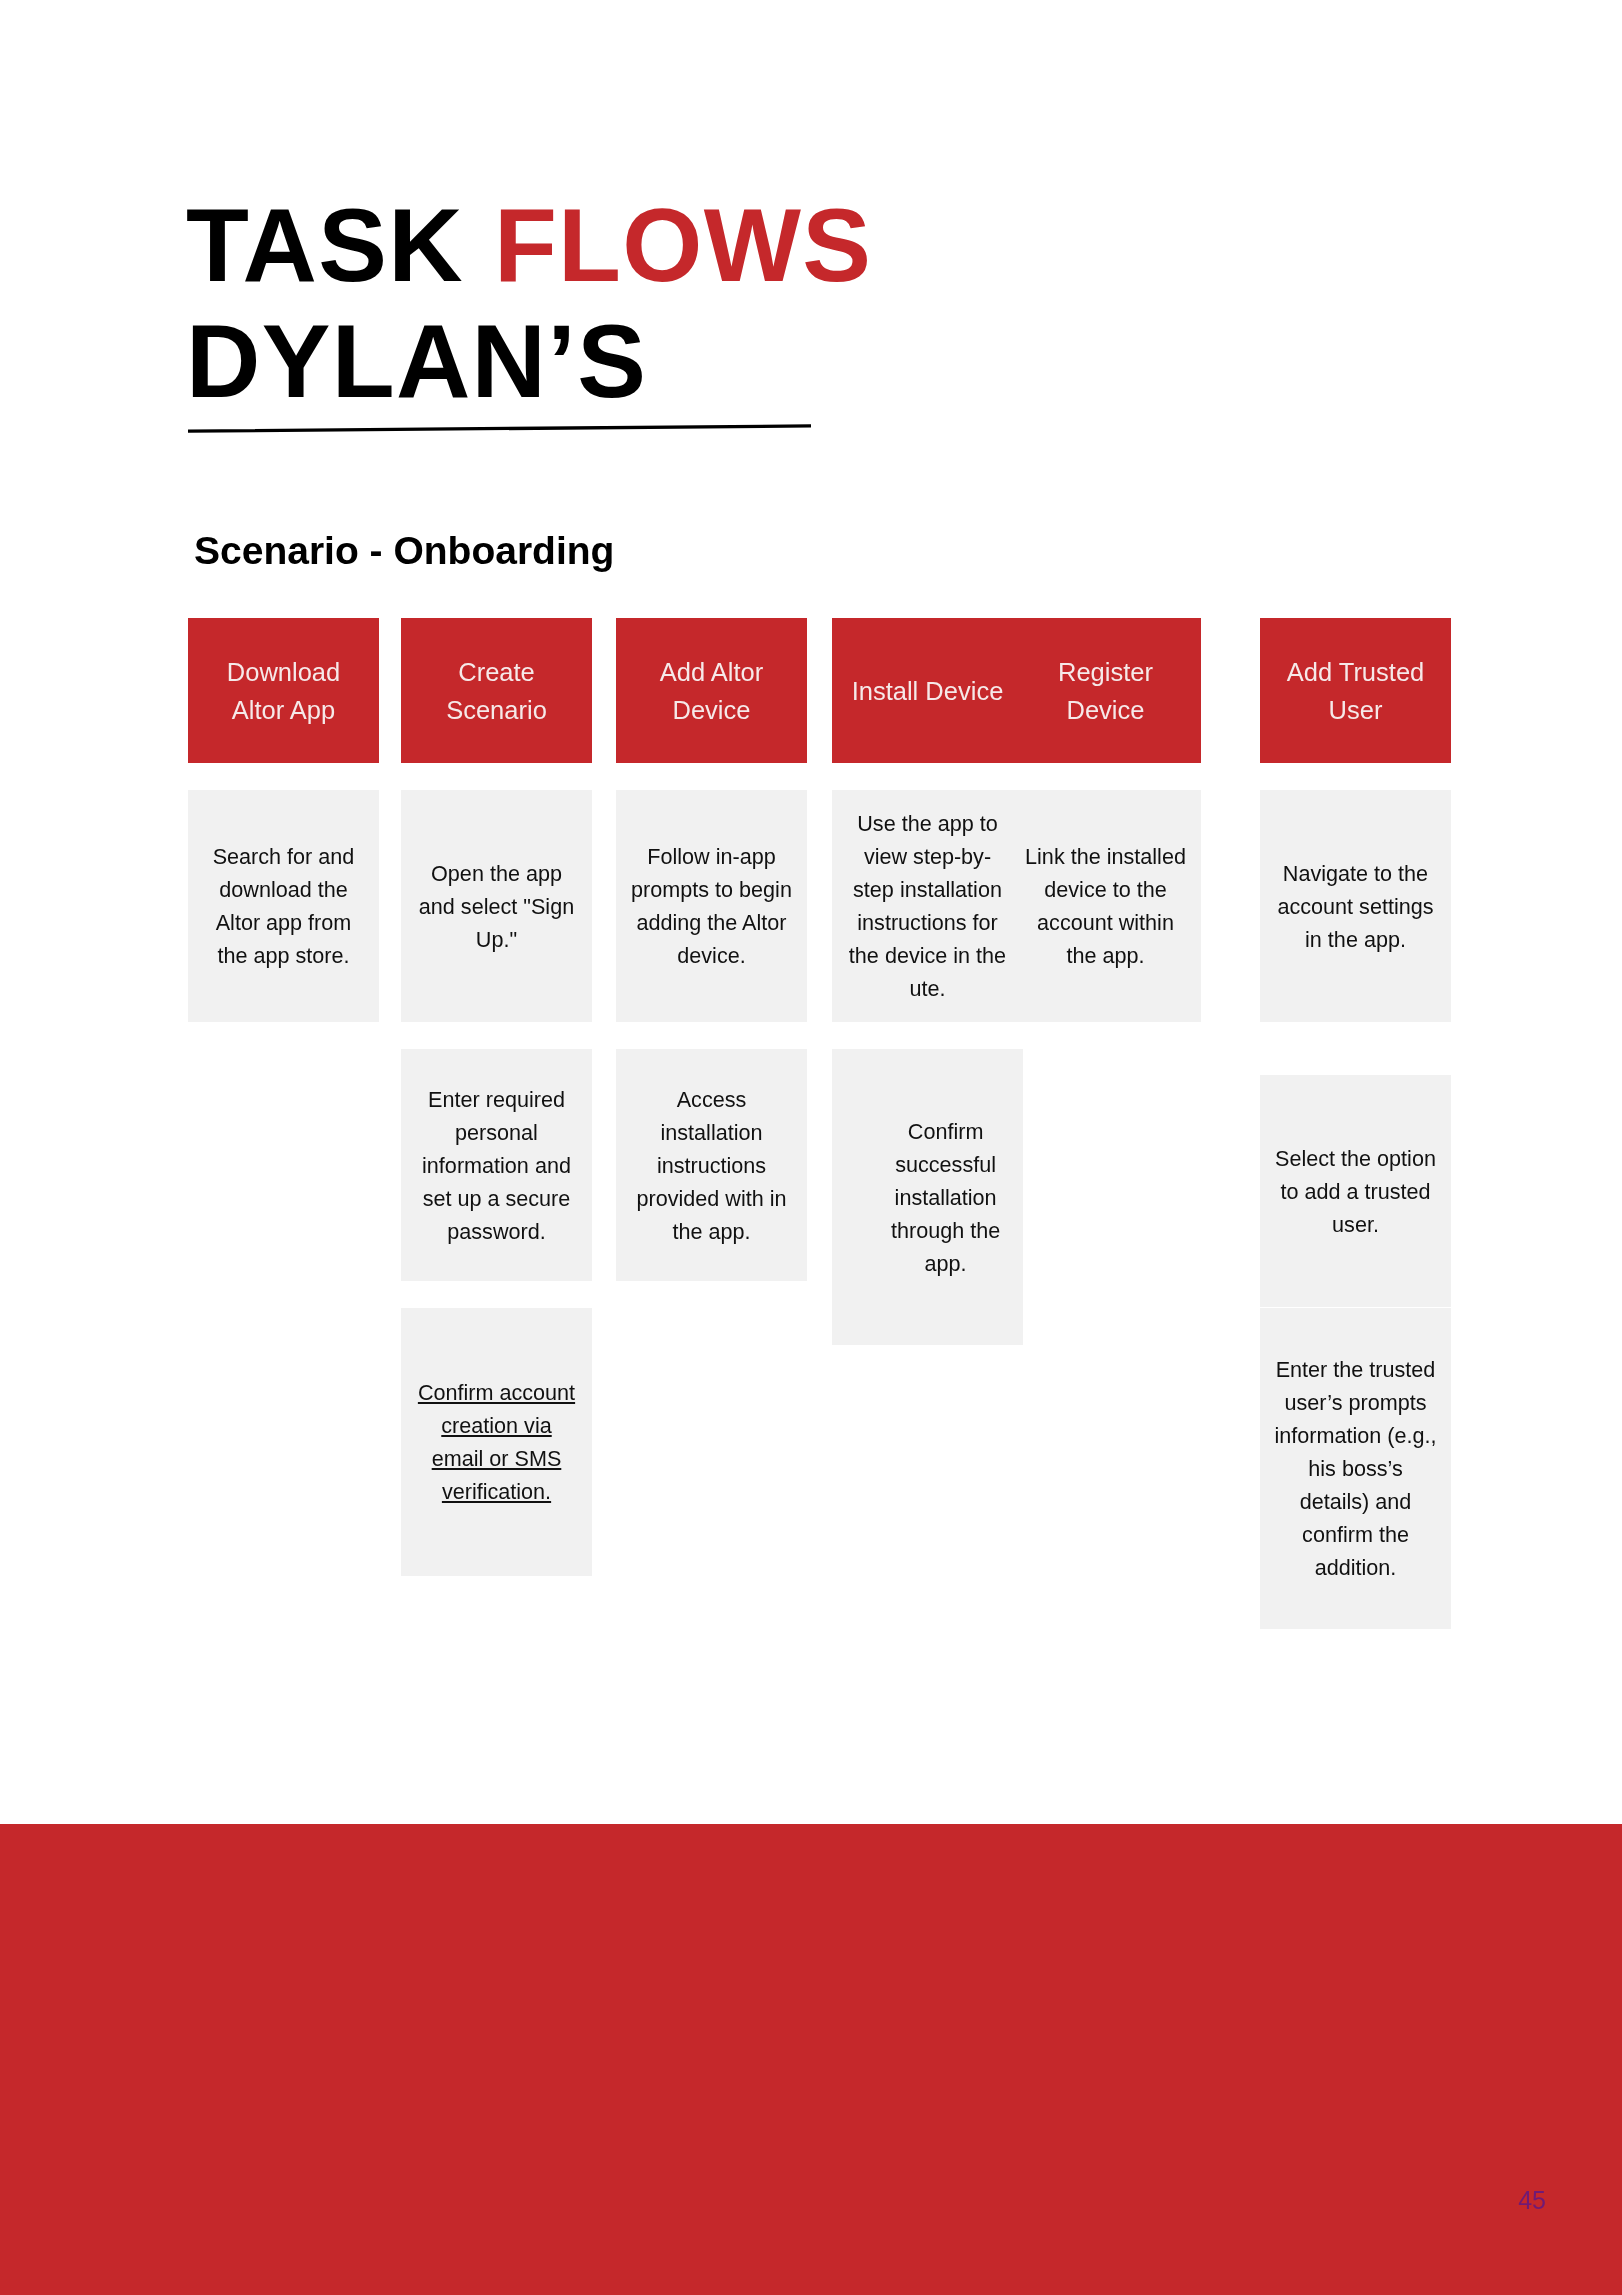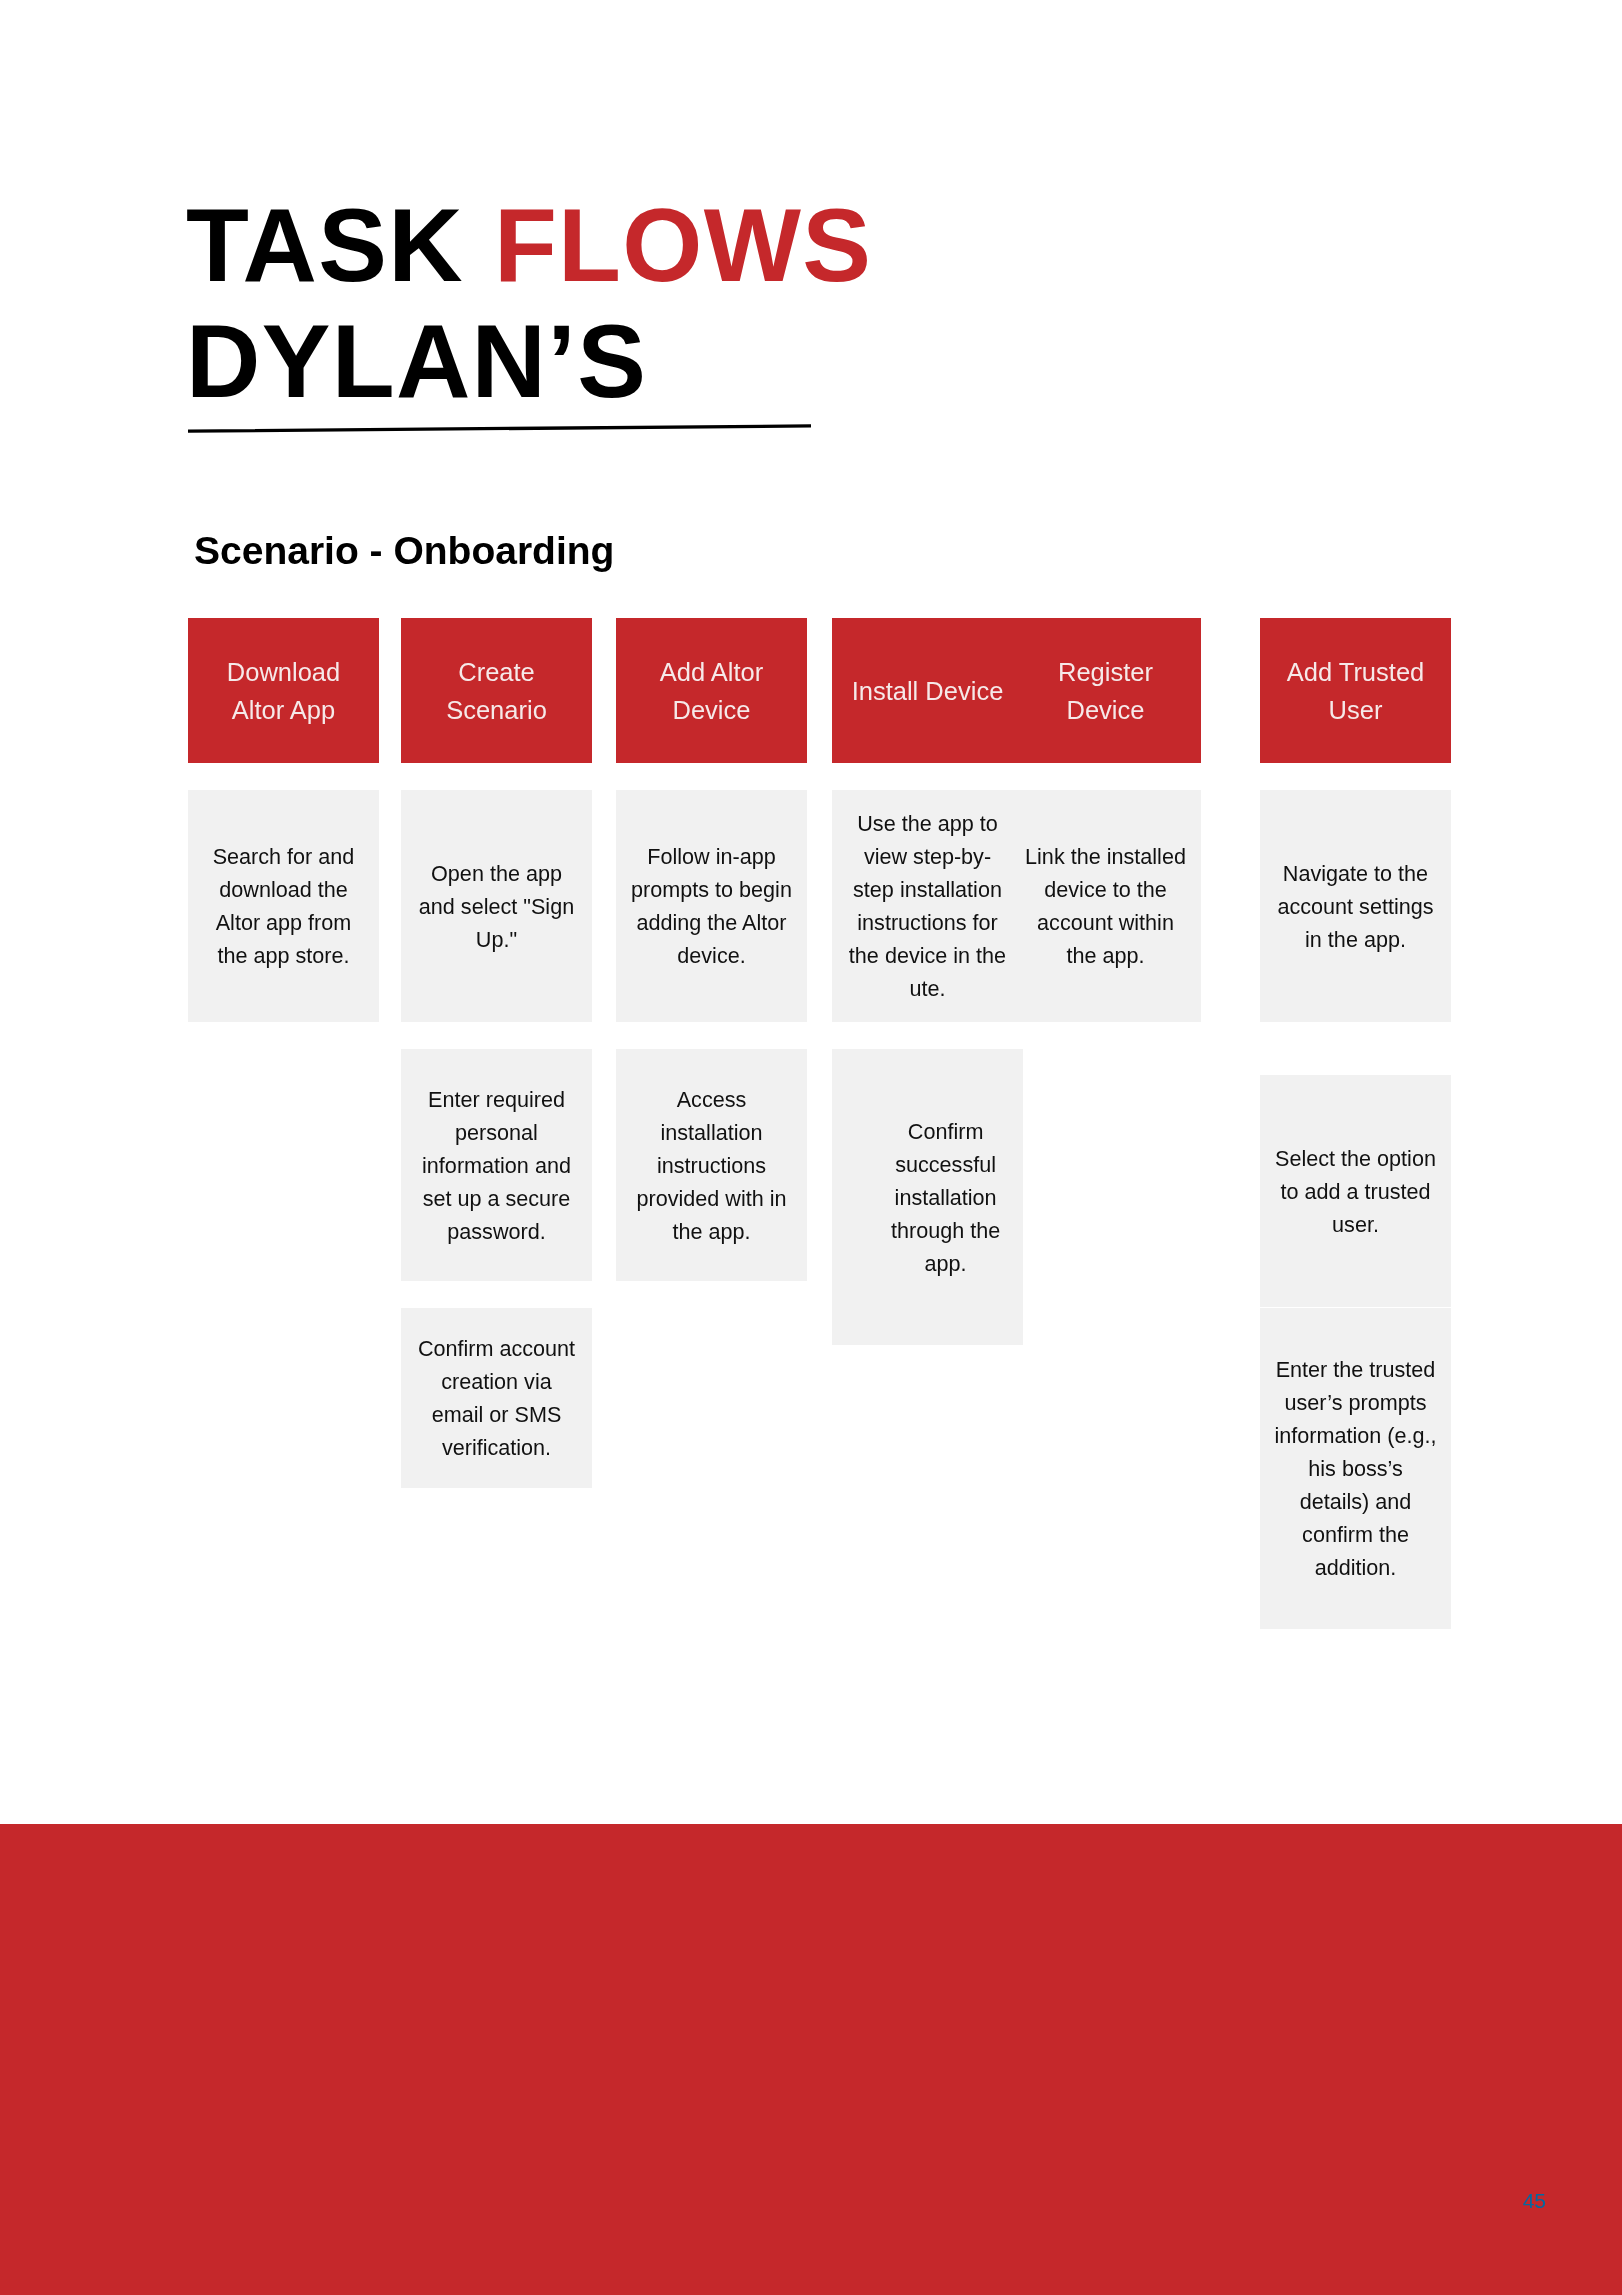--- a/index.html
+++ b/index.html
@@ -38,21 +38,21 @@
       display:flex; align-items:center; justify-content:center; text-align:center;
       font-size:21.6px; line-height:33px; padding:0 11.8px; box-sizing:border-box;
       position:absolute; left:0; width:191px;
     }
     .footer {
       position:absolute; left:0; top:1824px; width:1622px; height:472px;
       background:#c5282b;
     }
     .page-num {
       position:absolute; right:76px; top:2184px;
-      color:#0369a1; font-size:21px; line-height:33px;
+      color:#701a75; font-size:25px; line-height:33px;
     }
   </style>
 </head>
 <body>
 
 <h1 class="title">
   <span class="line"><span>TASK</span> <span class="accent">FLOWS</span></span>
   <span class="line">DYLAN’S</span>
 </h1>
 
@@ -64,21 +64,21 @@
 
 <div class="col" style="left:188px;border-radius:7px;">
   <div class="head">Download Altor App</div>
   <div class="step" style="top:172px;height:232px;">Search for and download the Altor app from the app store.</div>
 </div>
 
 <div class="col" style="left:401px;">
   <div class="head">Create Scenario</div>
   <div class="step" style="top:172px;height:232px;">Open the app and select "Sign Up."</div>
   <div class="step" style="top:431px;height:232px;">Enter required personal information and set up a secure password.</div>
-  <div class="step" style="top:690px;height:180px;">Confirm account creation via email or SMS verification.</div>
+  <div class="step" style="top:690px;height:268px;text-decoration:underline;">Confirm account creation via email or SMS verification.</div>
 </div>
 
 <div class="col" style="left:616px;">
   <div class="head">Add Altor Device</div>
   <div class="step" style="top:172px;height:232px;">Follow in-app prompts to begin adding the Altor device.</div>
   <div class="step" style="top:431px;height:232px;">Access installation instructions provided with in the app.</div>
 </div>
 
 <div class="col" style="left:832px;">
   <div class="head">Install Device</div>

